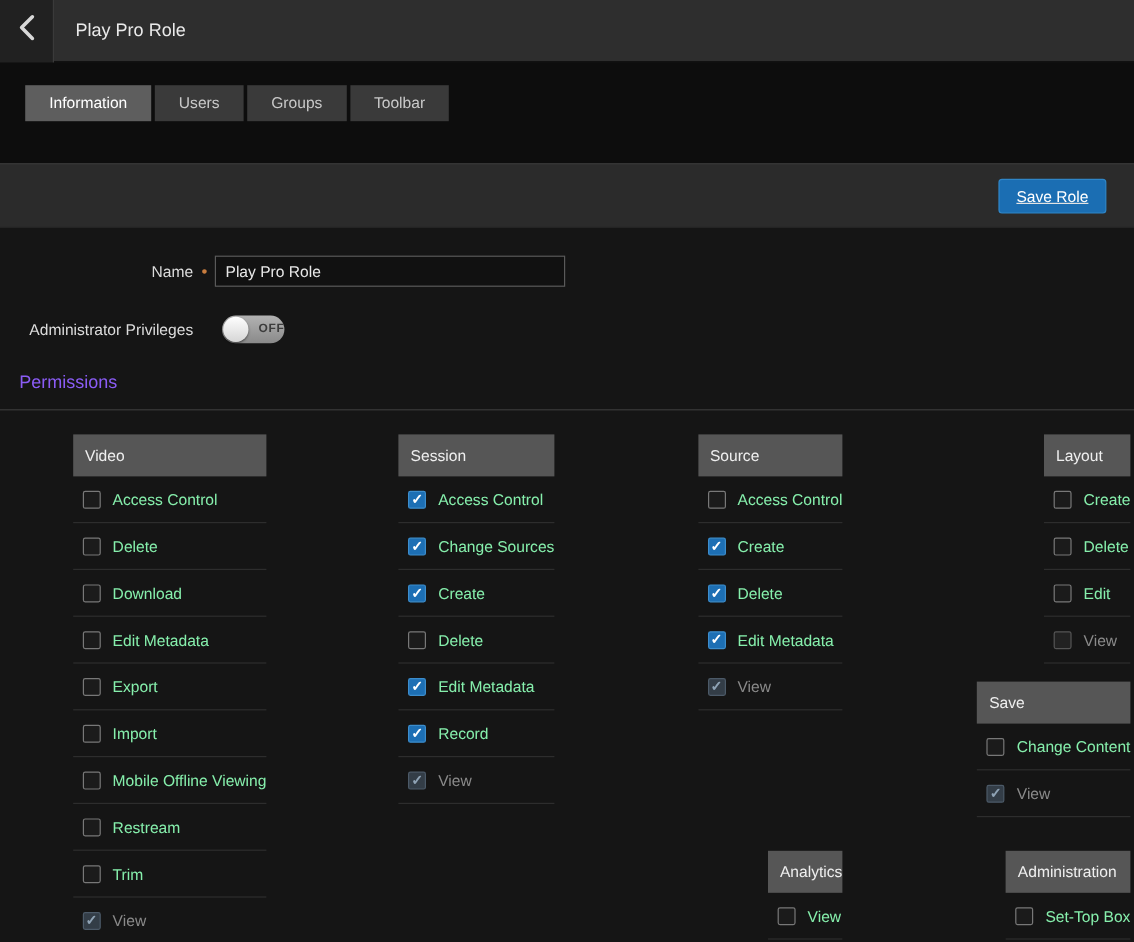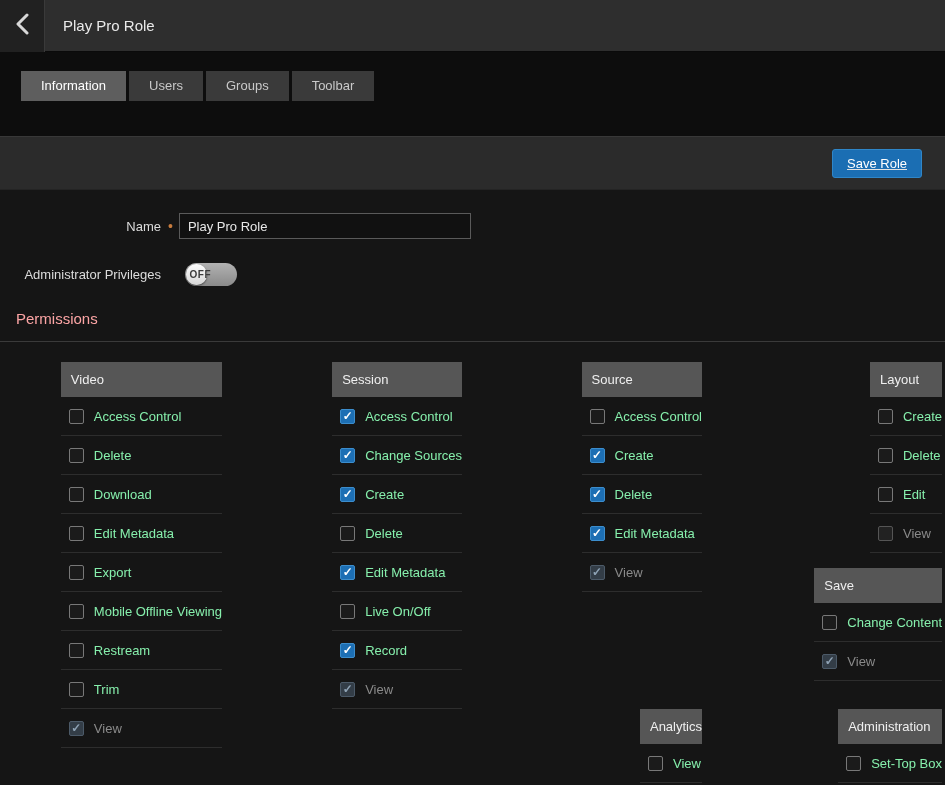--- a/index.html
+++ b/index.html
@@ -29,24 +29,24 @@
 
   
   .form-area { padding-top:23px; }
   .form-row { display:flex; align-items:center; margin-bottom:24px; }
   .form-label { width:161px; text-align:right; font-size:13px; color:#dcdcdc; }
   .required-dot { color:#c87c3e; margin:0 6px 0 7px; font-size:14px; }
   .name-input { width:292px; height:26px; background:#111111; border:1px solid #5a5a5a; color:#e8e8e8; font-size:13px; padding:0 8px; font-family:inherit; }
   .toggle { width:52px; height:23px; margin-left:24px; border-radius:12px; background:linear-gradient(#b2b2b2,#8a8a8a);
     display:flex; align-items:center; position:relative; cursor:pointer; }
   .toggle-knob { width:21px; height:21px; border-radius:50%; background:linear-gradient(#fefefe,#d6d6d6); margin-left:1px; box-shadow:0 1px 2px rgba(0,0,0,.55); }
-  .toggle-text { position:absolute; right:26px; font-size:10px; font-weight:bold; color:#3c3c3c; letter-spacing:.5px; }
-
-  
-  .permissions-title { color:#fca5a5; font-size:15px; margin:9px 0 0 16px; }
+  .toggle-text { position:absolute; right:0; font-size:10px; font-weight:bold; color:#3c3c3c; letter-spacing:.5px; }
+
+  
+  .permissions-title { color:#8b5cf6; font-size:15px; margin:9px 0 0 16px; }
   hr.section-divider { border:0; border-top:1px solid #3a3a3a; margin:14px 0 0; }
   .perm-columns { display:flex; gap:20px; padding:20px 2px 0; height:451px; overflow:hidden; }
   .perm-col { width:220px; display:flex; flex-direction:column;align-items:flex-end; }
   .perm-group { display:flex; flex-direction:column; }
   .perm-group + .perm-group { margin-top:15px; }
   .perm-group.align-bottom { margin-top:auto; margin-bottom:10px; }
   .perm-group-header { height:35px; line-height:35px; background:#565656; color:#efefef; font-size:13px; padding-left:10px; }
   .perm-row { height:39px; display:flex; align-items:center; padding-left:8px; border-bottom:1px solid #2d2d2d; }
   .cb { width:15px; height:15px; flex:0 0 15px; border:1px solid #787878; background:#1b1b1b; border-radius:2px;
     display:flex; align-items:center; justify-content:center; font-size:12px; cursor:pointer; }
@@ -120,20 +120,24 @@
         <div class="perm-row">
           <span class="cb"></span>
           <span class="perm-label">Edit Metadata</span>
         </div>
         <div class="perm-row">
           <span class="cb"></span>
           <span class="perm-label">Export</span>
         </div>
         <div class="perm-row">
           <span class="cb"></span>
+          <span class="perm-label">Import</span>
+        </div>
+        <div class="perm-row">
+          <span class="cb"></span>
           <span class="perm-label">Mobile Offline Viewing</span>
         </div>
         <div class="perm-row">
           <span class="cb"></span>
           <span class="perm-label">Restream</span>
         </div>
         <div class="perm-row">
           <span class="cb"></span>
           <span class="perm-label">Trim</span>
         </div>
@@ -158,24 +162,20 @@
           <span class="cb checked"></span>
           <span class="perm-label">Create</span>
         </div>
         <div class="perm-row">
           <span class="cb"></span>
           <span class="perm-label">Delete</span>
         </div>
         <div class="perm-row">
           <span class="cb checked"></span>
           <span class="perm-label">Edit Metadata</span>
-        </div>
-        <div class="perm-row">
-          <span class="cb"></span>
-          <span class="perm-label">Live On/Off</span>
         </div>
         <div class="perm-row">
           <span class="cb checked"></span>
           <span class="perm-label">Record</span>
         </div>
         <div class="perm-row disabled">
           <span class="cb checked disabled"></span>
           <span class="perm-label">View</span>
         </div>
       </div>

